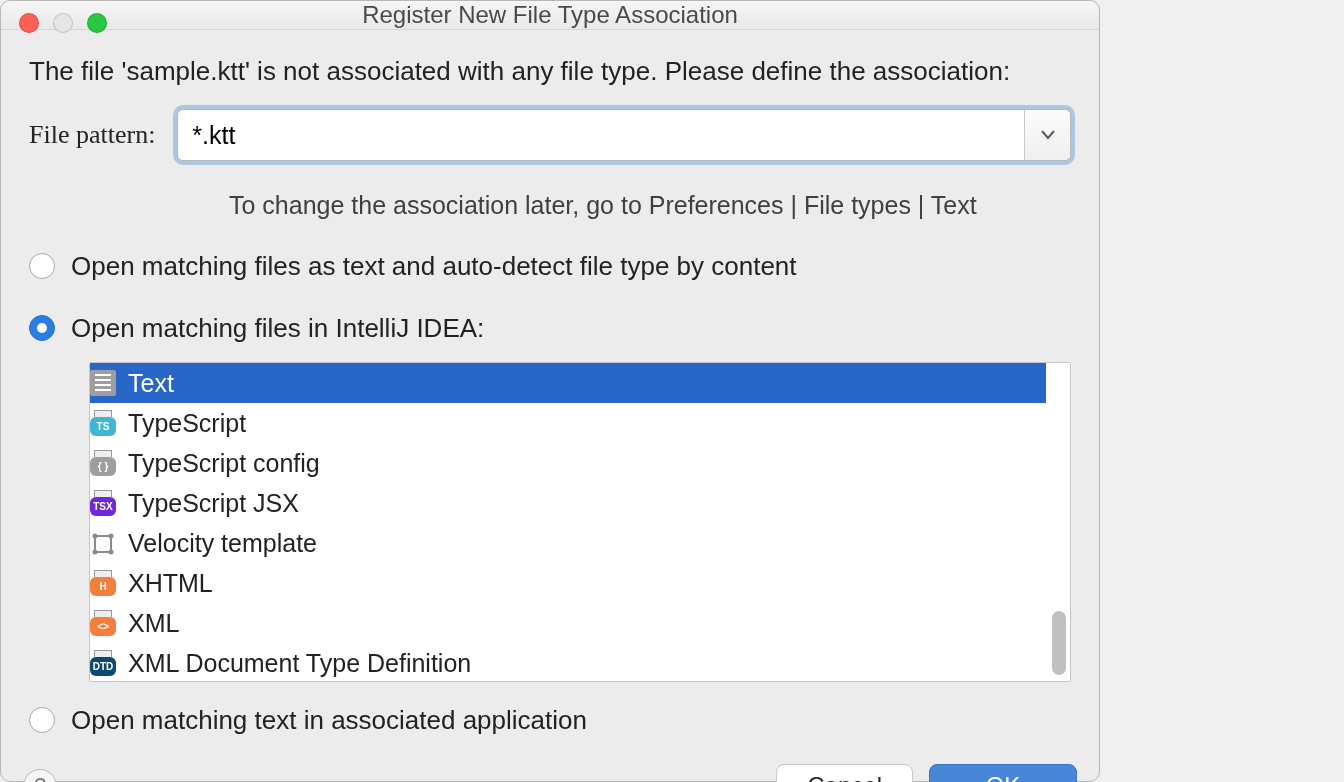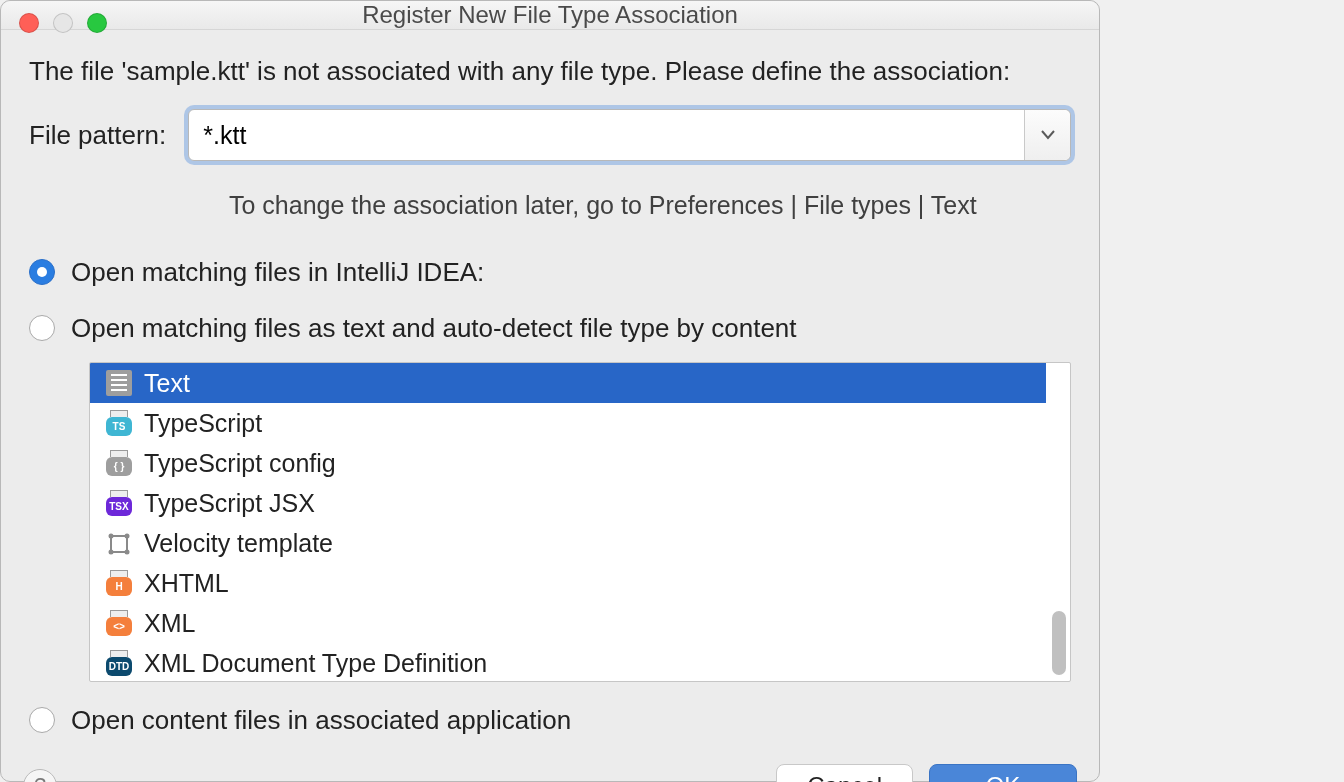--- a/index.html
+++ b/index.html
@@ -33,21 +33,21 @@
   }
   .traffic { display: flex; gap: 14px; position: absolute; left: 18px; top: 12px; }
   .dot { width: 20px; height: 20px; border-radius: 50%; border: 1px solid rgba(0,0,0,0.15); }
   .dot.red { background:#ff5f57; }
   .dot.yellow { background:#e6e6e6; }
   .dot.green { background:#28c840; }
   .title { flex:1; text-align:center; font-size:24px; color:#4a4a4a; }
   .content { padding: 26px 28px 0 28px; flex:1; display:flex; flex-direction:column; }
   .intro { color:#222; margin-bottom:22px; font-size:26px; }
   .row { display:flex; align-items:center; gap:22px; margin-bottom:10px; }
-  .label { color:#222; font-size:26px; white-space:nowrap; }
+  .label { color:#222; font-size:26px; white-space:nowrap;font-family:Liberation Serif, serif; }
   .combo-wrap { flex:1; display:flex; }
   .combo {
     flex:1; height:52px; display:flex; align-items:center;
     border:1px solid #b8b8b8; border-radius:6px;
     box-shadow: 0 0 0 4px rgba(60,130,220,0.35);
     background:#fff;
   }
   .combo input {
     flex:1; border:none; outline:none; font-size:25px; padding:0 14px; height:100%; background:transparent;
     border-radius:6px 0 0 6px;
@@ -66,21 +66,21 @@
   }
   .radio.selected { border-color:#2a6fc9; background:#2a7de1; }
   .radio.selected .pip { width:10px; height:10px; background:#fff; border-radius:50%; }
   .radio-label { font-size:26px; color:#222; }
   .list-wrap { margin:6px 0 12px 60px; flex:1; min-height:0; }
   .list {
     height: 320px; border:1px solid #c6c6c6; background:#fff; border-radius:2px;
     overflow:hidden; position:relative; display:flex;
   }
   .list-inner { flex:1; overflow:hidden; }
-  .item { height:40px; display:flex; align-items:center; gap:12px; padding:0 16px; font-size:25px; color:#222; }
+  .item { height:40px; display:flex; align-items:center; gap:12px; padding:0 0; font-size:25px; color:#222; }
   .item.selected { background:#2866c7; color:#fff; }
   .icon-slot { width:26px; height:26px; display:flex; align-items:center; justify-content:center; font-size:11px; font-weight:700; color:#fff; border-radius:2px; }
   .icon-text { background:#9e9e9e; position:relative; }
   .icon-text::before { content:""; position:absolute; inset:4px 5px; background:repeating-linear-gradient(#fff,#fff 2px,transparent 2px,transparent 5px); }
   .badge { width:26px; height:20px; display:flex; align-items:center; justify-content:center; font-size:10px; font-weight:700; color:#fff; border-radius:6px; letter-spacing:0; }
   .stack { width:26px; height:26px; display:flex; flex-direction:column; align-items:center; justify-content:flex-end; }
   .stack .top { width:18px; height:8px; border:1px solid #9a9a9a; border-bottom:none; background:#eee; }
   .scrollbar-track { width:24px; background:transparent; position:relative; }
   .scrollbar-thumb { position:absolute; right:4px; bottom:6px; width:14px; height:64px; background:#c0c0c0; border-radius:7px; }
   .footer { display:flex; align-items:center; padding:16px 22px 18px 22px; }
@@ -124,32 +124,32 @@
             <svg width="14" height="10" viewBox="0 0 14 10">
               <path d="M1 1 L7 8 L13 1" fill="none" stroke="#5a5a5a" stroke-width="2"></path>
             </svg>
           </div>
         </div>
       </div>
     </div>
 
     <div class="hint">To change the association later, go to Preferences | File types | Text</div>
 
+    <div class="radio-row">
+      <div class="radio">
+          <div class="pip"></div>
+        </div>
+      <div class="radio-label">Open matching files as text and auto-detect file type by content</div>
+    </div>
+
     <div class="radio-row" style="margin-top:14px;">
       <div class="radio selected">
           <div class="pip"></div>
         </div>
       <div class="radio-label">Open matching files in IntelliJ IDEA:</div>
-    </div>
-
-    <div class="radio-row">
-      <div class="radio">
-          <div class="pip"></div>
-        </div>
-      <div class="radio-label">Open matching files as text and auto-detect file type by content</div>
     </div>
 
     <div class="list-wrap">
       <div class="list">
         <div class="list-inner" id="file-type-list">
             <div class="item selected">
               <div class="stack">
                 <div class="icon-slot icon-text"></div>
               </div>
               <div>Text</div>
@@ -212,21 +212,21 @@
         <div class="scrollbar-track">
           <div class="scrollbar-thumb"></div>
         </div>
       </div>
     </div>
 
     <div class="radio-row" style="margin-top:6px;">
       <div class="radio">
           <div class="pip"></div>
         </div>
-      <div class="radio-label">Open content files in associated application</div>
+      <div class="radio-label">Open matching text in associated application</div>
     </div>
 
   </div>
 
   <div class="footer">
     <div class="help">
       <span>?</span>
     </div>
     <div class="spacer"></div>
     <div class="btn">Cancel</div>

